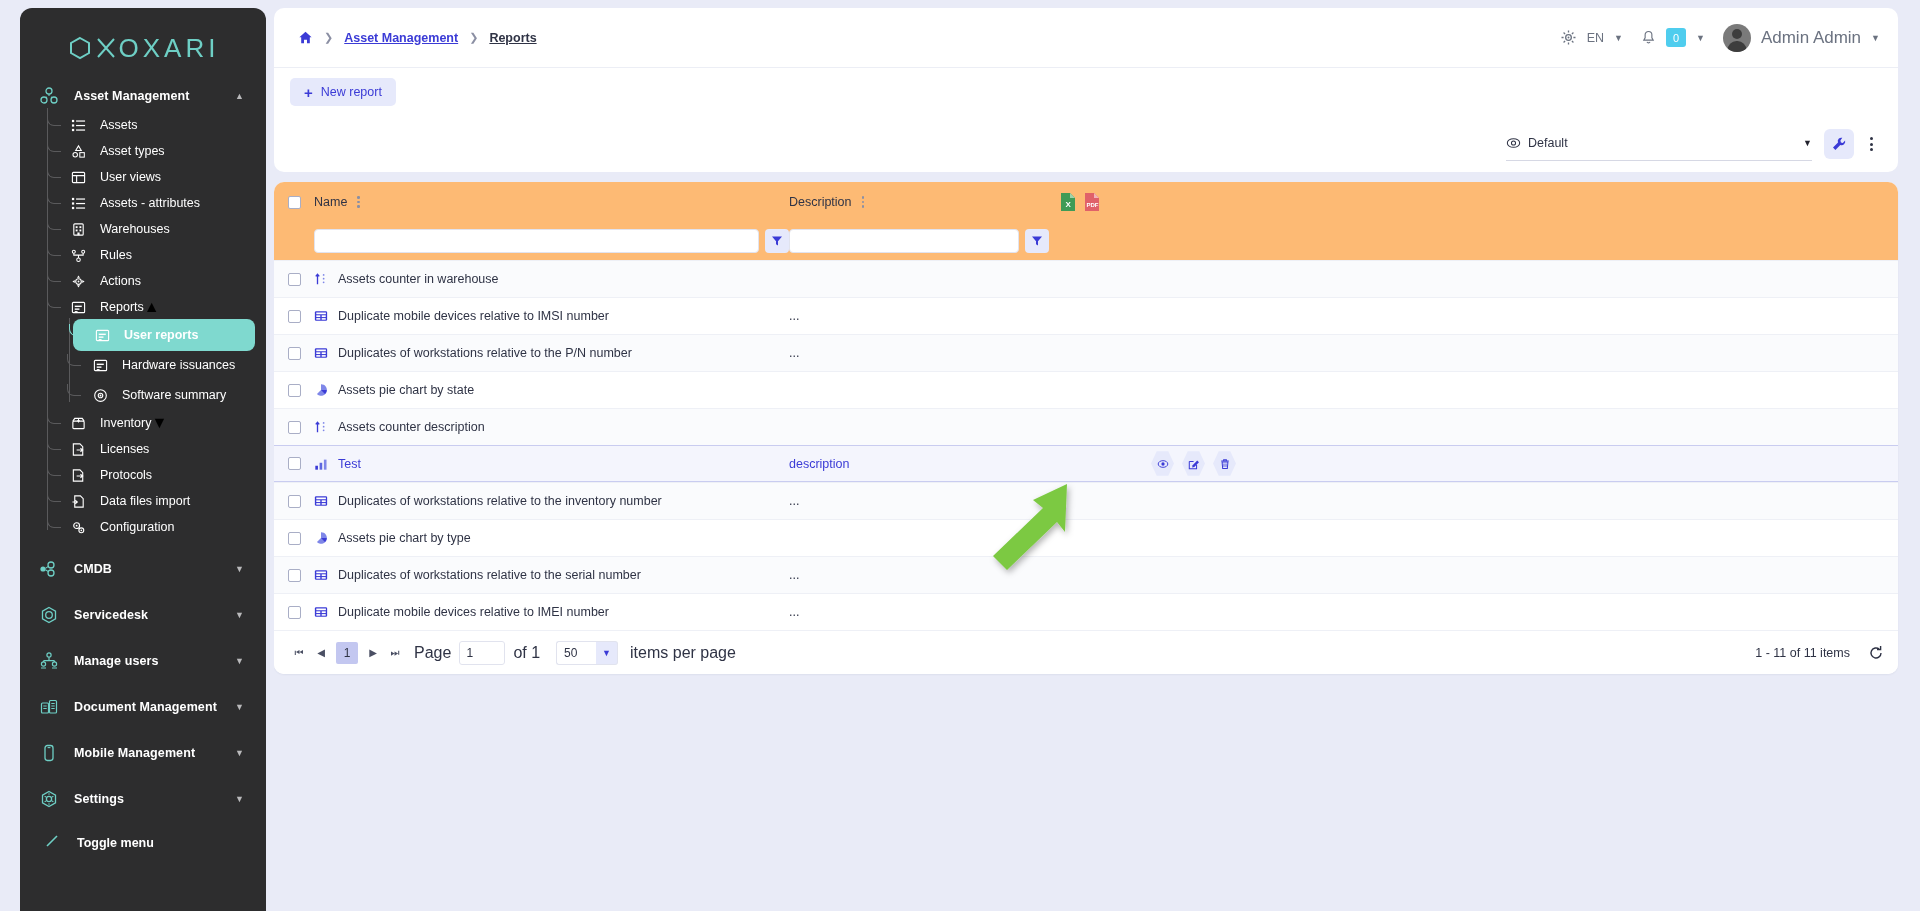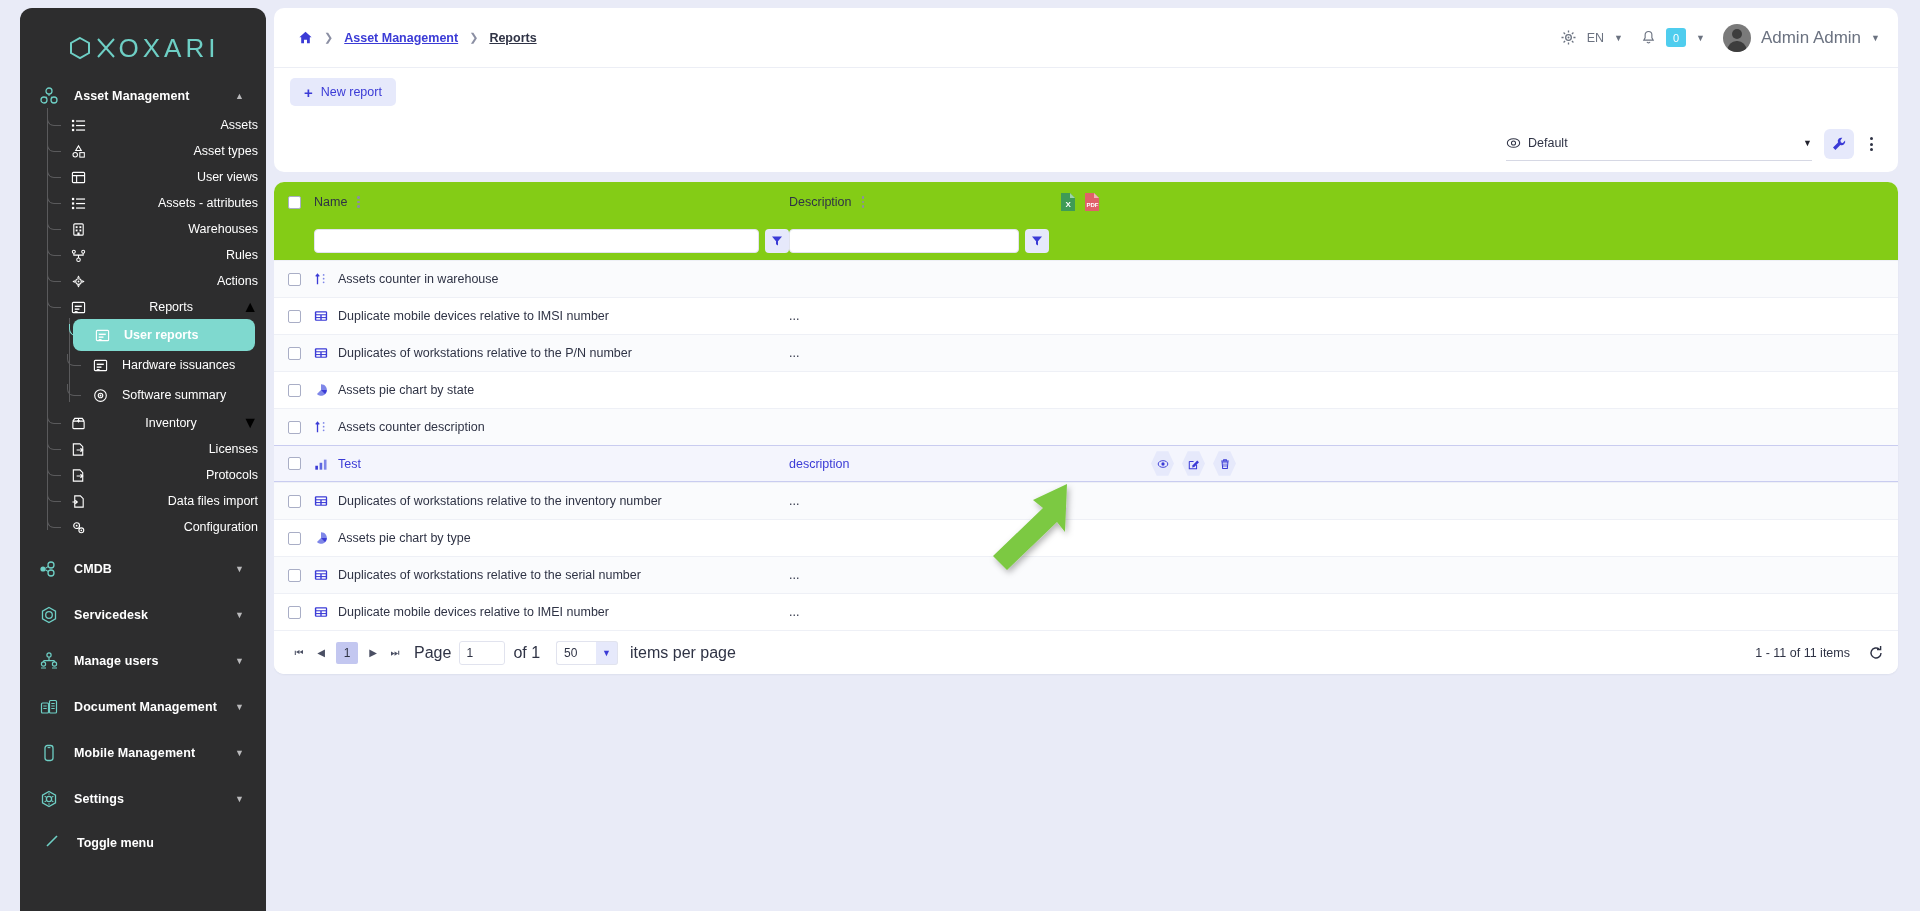--- a/index.html
+++ b/index.html
@@ -45,21 +45,21 @@
   .nav-group .lbl { color: #fff; font-size: 12.5px; font-weight: 600; margin-left: 12px; letter-spacing:.1px; }
   .nav-group .caret { position:absolute; right: 22px; color:#b9b9bb; font-size: 9px; }
 
   .sub-wrap { position: relative; padding-left: 30px; }
   .sub-wrap::before {
     content:""; position:absolute; left: 27px; top: -4px; bottom: 10px;
     width:1px; background:#5a5a5c;
   }
   .nav-item {
     display:flex; align-items:center; height: 26px; cursor:pointer;
-    position: relative; margin: 0 8px 0 0; padding-left: 18px; justify-content: space-between;
+    position: relative; margin: 0 2px 0 0; padding-left: 18px;
   }
   .nav-item::before{
     content:""; position:absolute; left:-3px; top: 2px; width:13px; height:11px;
     border-left:1px solid #5a5a5c; border-bottom:1px solid #5a5a5c;
     border-bottom-left-radius: 7px;
   }
   .nav-item .ic { width:20px; height:18px; display:flex; align-items:center; justify-content:center; flex:0 0 20px;}
   .nav-item .lbl { color:#fff; font-size:12.5px; margin-left: 12px; }
 
   .sub2-wrap { position:relative; padding-left: 22px; }
@@ -134,21 +134,21 @@
     width:30px;height:30px;border-radius:6px;background:#e6e9fb;display:flex;align-items:center;justify-content:center;
     margin-left:12px;cursor:pointer;
   }
   .kebab { width:22px; display:flex; flex-direction:column; align-items:center; gap:2.5px; cursor:pointer; margin-left:6px;}
   .kebab i { width:3px;height:3px;border-radius:50%;background:#2f3345; display:block;}
 
   .gridcard {
     background:#fff; margin-top: 10px; border-radius:10px; overflow:hidden;
     box-shadow: 0 1px 2px rgba(40,45,90,.06);
   }
-  .grid-head { background:#84cc16; }
+  .grid-head { background:#fdba74; }
   .ghrow { display:flex; align-items:center; height:40px; padding: 0 0 0 0; }
   .cb {
     width:13px;height:13px;border:1px solid #a9aec6;border-radius:2px;background:#fff;cursor:pointer;flex:0 0 13px;
   }
   .c-sel { width:40px; display:flex; align-items:center; justify-content:center; flex:0 0 40px;}
   .c-name { flex: 0 0 475px; display:flex; align-items:center; gap:10px; }
   .c-desc { flex: 0 0 260px; display:flex; align-items:center; gap:10px;}
   .c-exp  { flex: 1; display:flex; align-items:center; gap:6px; padding-left: 10px;}
   .colname { font-size:12.5px; color:#2f3345; }
   .colkebab { display:flex; flex-direction:column; gap:2px; cursor:pointer; }

